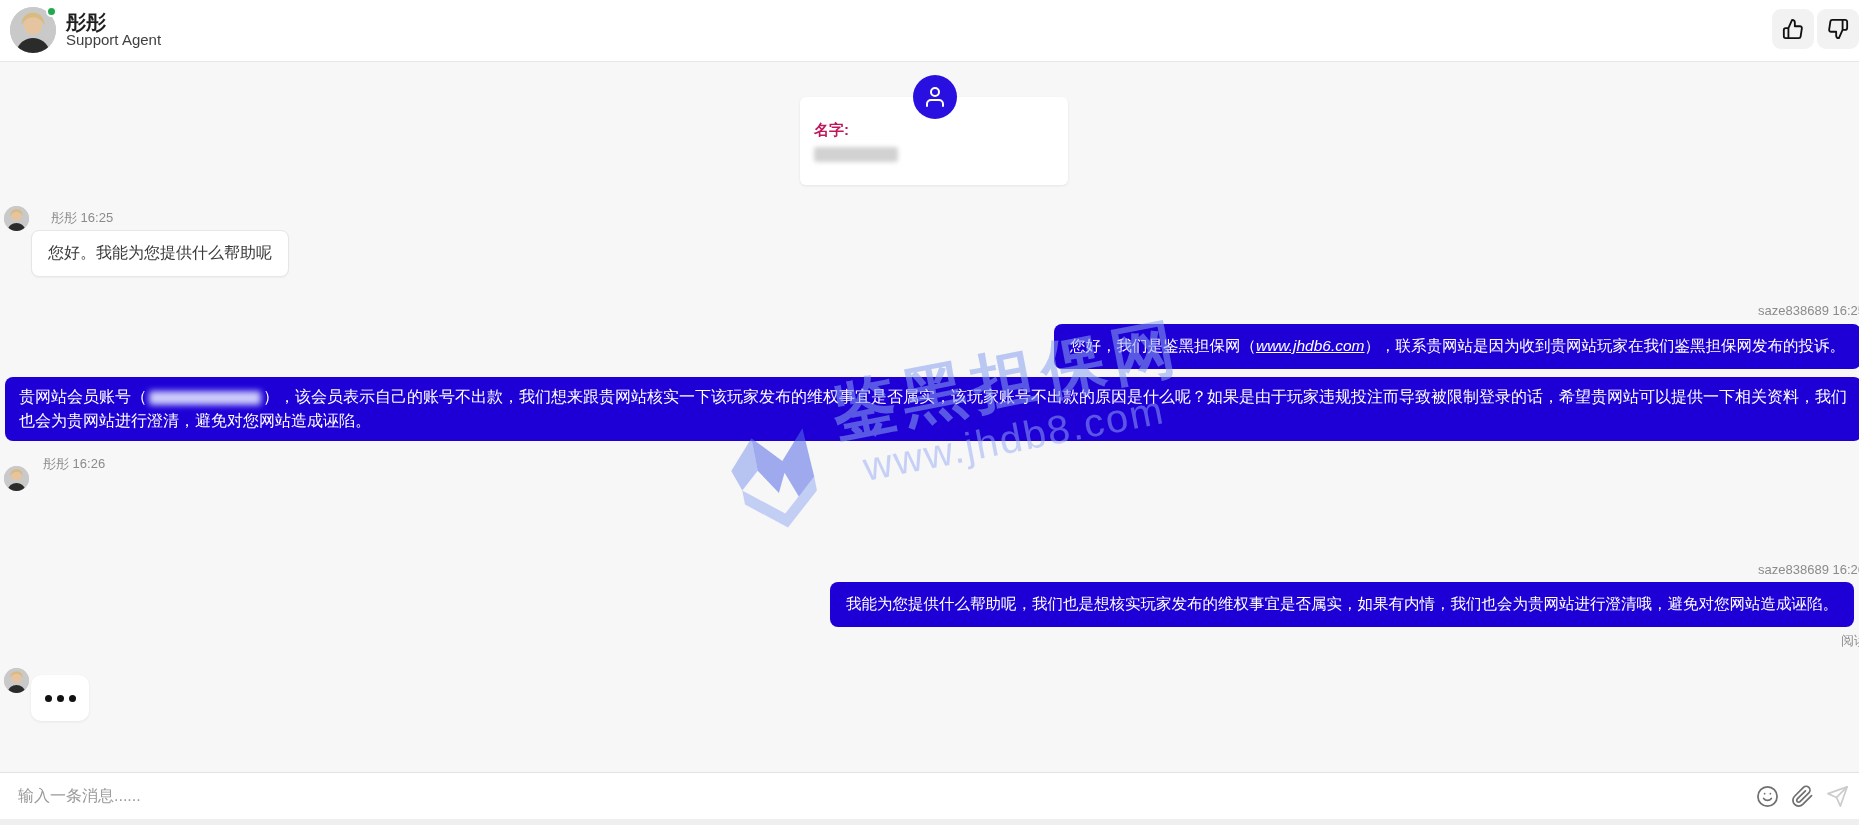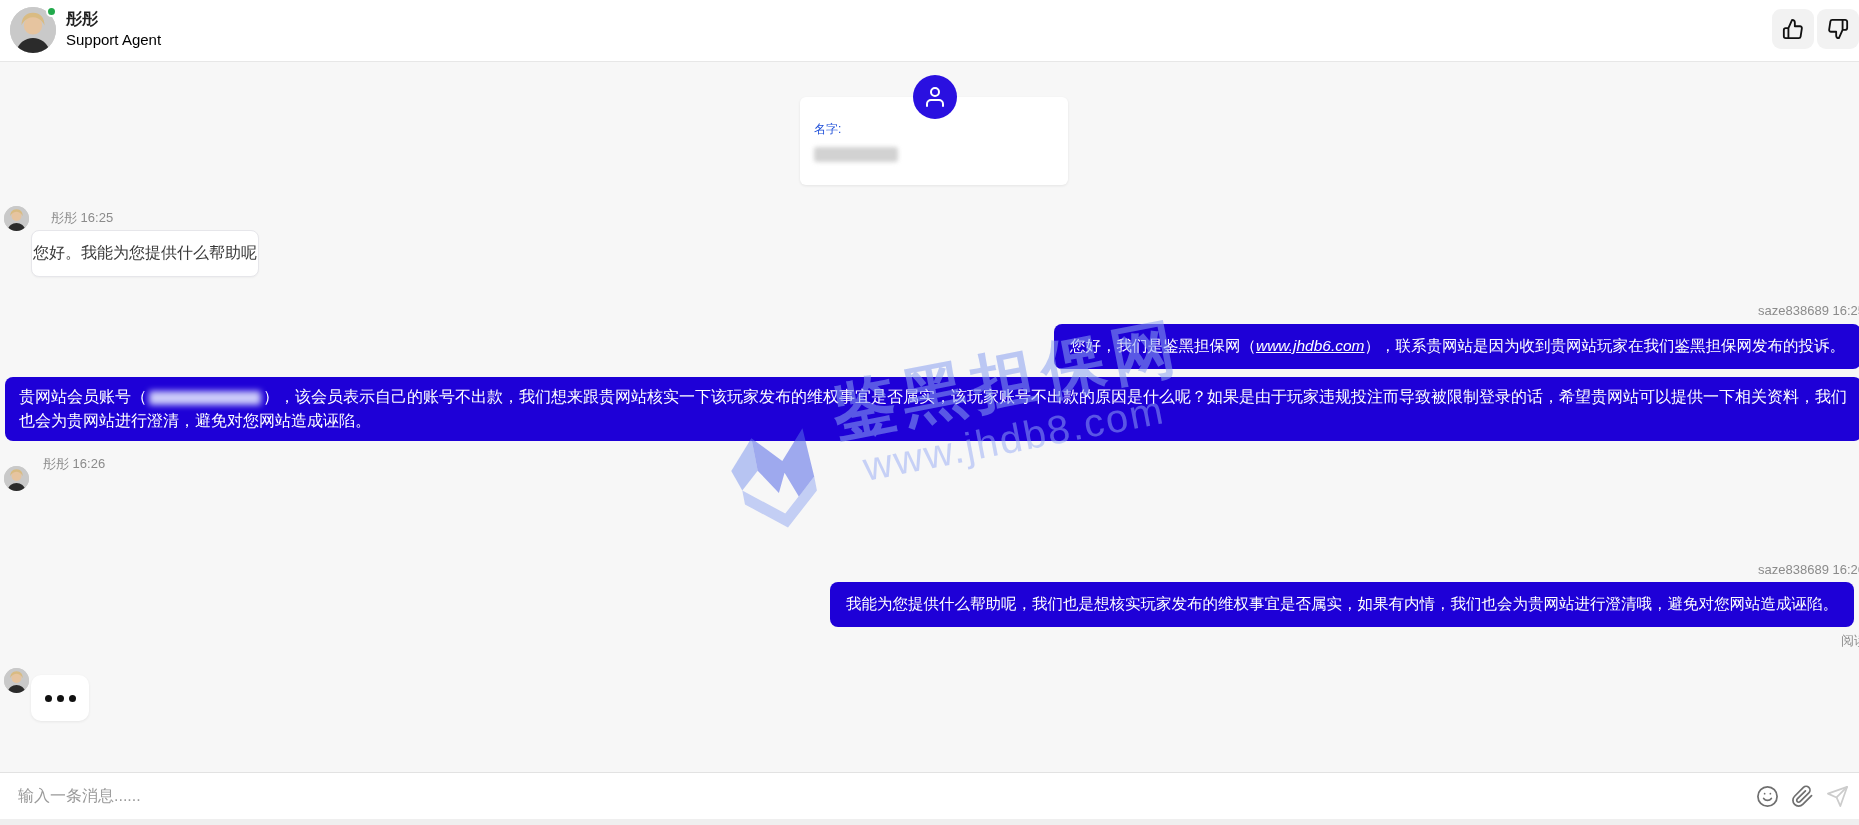--- a/index.html
+++ b/index.html
@@ -8,46 +8,46 @@
   .app { position:relative; width:1859px; height:825px; background:#f7f7f7; overflow:hidden; }
 
   
   .header { position:absolute; left:0; top:0; width:100%; height:62px; background:#ffffff;
             border-bottom:1px solid #e7e7e7; z-index:20; }
   .hdr-avatar { position:absolute; left:10px; top:7px; width:46px; height:46px; border-radius:50%;
                 overflow:hidden; background:#cdcdcd; }
   .hdr-avatar svg { width:100%; height:100%; display:block; }
   .status-dot { position:absolute; left:46px; top:6px; width:11px; height:11px; border-radius:50%;
                 background:#21a94b; border:2px solid #ffffff; }
-  .hdr-name { position:absolute; left:66px; top:9px; font-size:16px; font-weight:700; color:#1f1f1f; }
-  .hdr-role { position:absolute; left:66px; top:31px; font-size:15px; color:#000000; }
+  .hdr-name { position:absolute; left:66px; top:9px; font-size:20px; font-weight:700; color:#1f1f1f; }
+  .hdr-role { position:absolute; left:66px; top:31px; font-size:15px; color:#404040; }
   .fb-btn { position:absolute; top:9px; width:42px; height:40px; border-radius:9px; background:#f2f2f2;
             display:flex; align-items:center; justify-content:center; cursor:pointer; }
   .fb-btn svg { width:22px; height:22px; stroke:#111; fill:none; stroke-width:2; }
   .fb-up { left:1772px; } .fb-down { left:1817px; }
 
   
   .vcard { position:absolute; left:800px; top:97px; width:268px; height:88px; background:#fff;
            border-radius:6px; box-shadow:0 1px 3px rgba(0,0,0,0.08); z-index:2; }
   .vcard-icon { position:absolute; left:913px; top:75px; width:44px; height:44px; border-radius:50%;
                 background:#2a10e0; z-index:3; display:flex; align-items:center; justify-content:center; }
   .vcard-icon svg { width:24px; height:24px; stroke:#fff; fill:none; stroke-width:2; }
-  .vcard-label { position:absolute; left:14px; top:24px; font-size:12px; color:#1d4ed8; }
+  .vcard-label { position:absolute; left:14px; top:24px; font-size:15px; color:#be185d;font-weight:bold; }
   .vcard-pill { position:absolute; left:14px; top:50px; width:84px; height:15px; background:#d2d2d2;
                 border-radius:3px; filter:blur(2px); }
 
   
   .msg-avatar { position:absolute; width:25px; height:25px; border-radius:50%; overflow:hidden;
                 background:#cdcdcd; z-index:2; }
   .msg-avatar svg { width:100%; height:100%; display:block; }
   .meta { position:absolute; font-size:13px; color:#8b8b8b; z-index:2; white-space:nowrap; }
   .meta.right { text-align:right; }
   .bubble-left { position:absolute; background:#ffffff; border:1px solid #e6e6ea; border-radius:8px;
                  box-shadow:0 1px 2px rgba(0,0,0,0.04); color:#3a3a3a; font-size:16px;
-                 padding:12px 1px; white-space:nowrap; z-index:2; }
+                 padding:12px 16px; white-space:nowrap; z-index:2; }
   .bubble-right { position:absolute; background:#1e00d7; border-radius:8px; color:#ffffff;
                   font-size:15.5px; padding:12px 16px; white-space:nowrap; z-index:2; }
   .bubble-right a { color:#ffffff; text-decoration:underline;font-style:italic; }
   .bubble-full { position:absolute; left:5px; right:-3px; background:#1e00d7; border-radius:8px;
                  color:#fff; font-size:16px; line-height:24px; padding:8px 14px; z-index:2; }
   .redact { display:inline-block; width:112px; height:14px; background:rgba(235,238,255,0.85);
             border-radius:2px; filter:blur(3px); vertical-align:middle; margin:0 2px; }
   .receipt { position:absolute; right:-8px; font-size:13px; color:#8b8b8b; z-index:2; }
 
   

